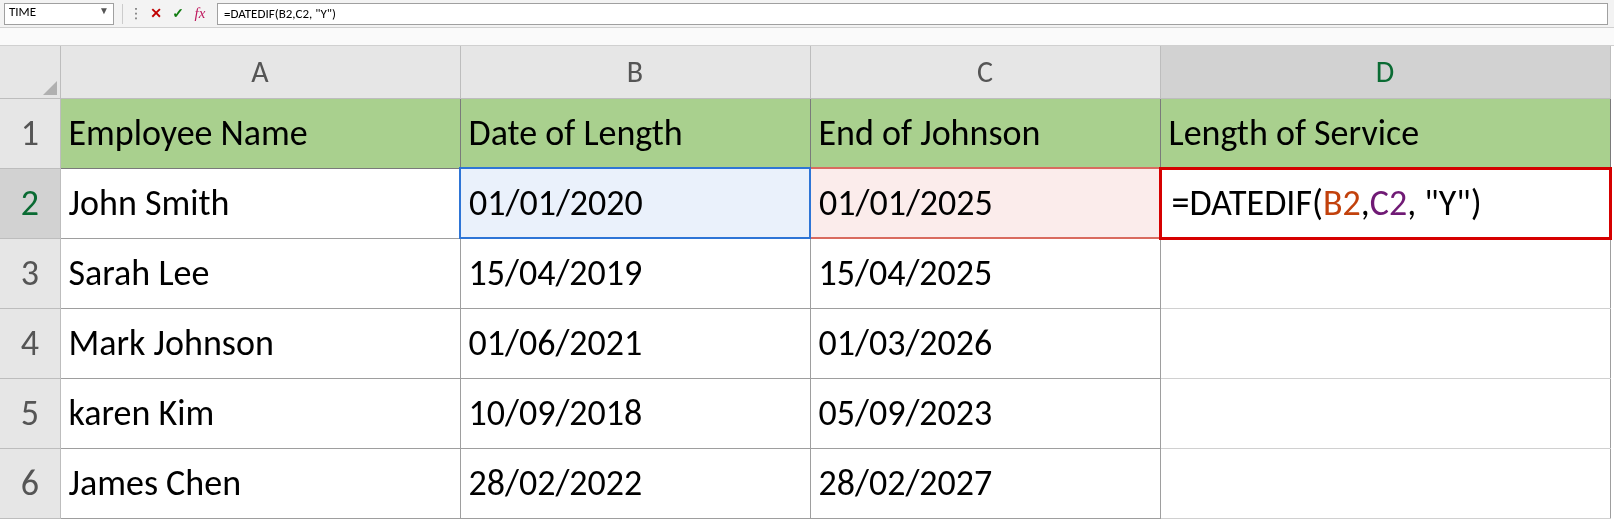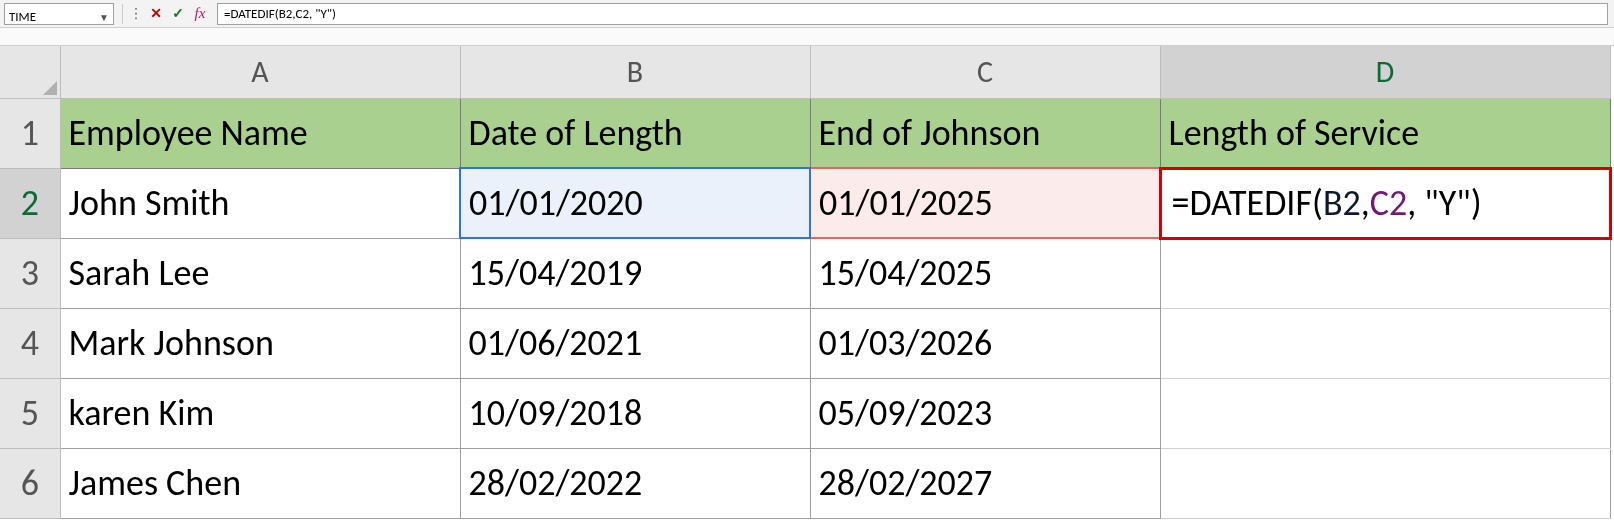--- a/index.html
+++ b/index.html
@@ -7,21 +7,21 @@
   
   
   .formula-bar {
     display: flex; align-items: center; height: 28px;
     background: #f3f3f3; border-bottom: 1px solid #d0d0d0;
     font-size: 14px;
   }
   .name-box {
     width: 110px; height: 22px; margin: 0 4px;
     background: #fff; border: 1px solid #a0a0a0;
-    display: flex; align-items: flex-end; justify-content: space-between;
+    display: flex; align-items: flex-start; justify-content: space-between;
     padding: 0 4px;
   }
   .name-box-text { font-size: 13px; }
   .name-box-arrow { font-size: 10px; color: #555; }
   .fb-sep { width: 1px; height: 20px; background: #ccc; margin: 0 4px; }
   .fb-dots { color: #666; padding: 0 2px; font-size: 14px; }
   .fb-icon { width: 22px; text-align: center; font-size: 14px; }
   .fb-cancel { color: #c00000; font-weight: bold; }
   .fb-confirm { color: #107c10; font-weight: bold; }
   .fb-fx { font-style: italic; font-family: 'Times New Roman', serif; color: #be185d; font-size: 15px; }
@@ -81,21 +81,21 @@
   .col-a { width: 400px; }
   .col-b { width: 350px; }
   .col-c { width: 350px; }
   .col-d { width: 450px; }
   
   .h-row { height: 70px; }
   .d-row { height: 70px; }
   
   .f-eq { color: #000; }
   .f-fn { color: #000; }
-  .f-b2 { color: #0f172a; }
+  .f-b2 { color: #c2410c; }
   .f-c2 { color: #701a75; }
   .f-str { color: #000; }
 </style>
 </head>
 <body>
 
 <div class="formula-bar">
   <div class="name-box">
     <span class="name-box-text">TIME</span>
     <span class="name-box-arrow">▼</span>

